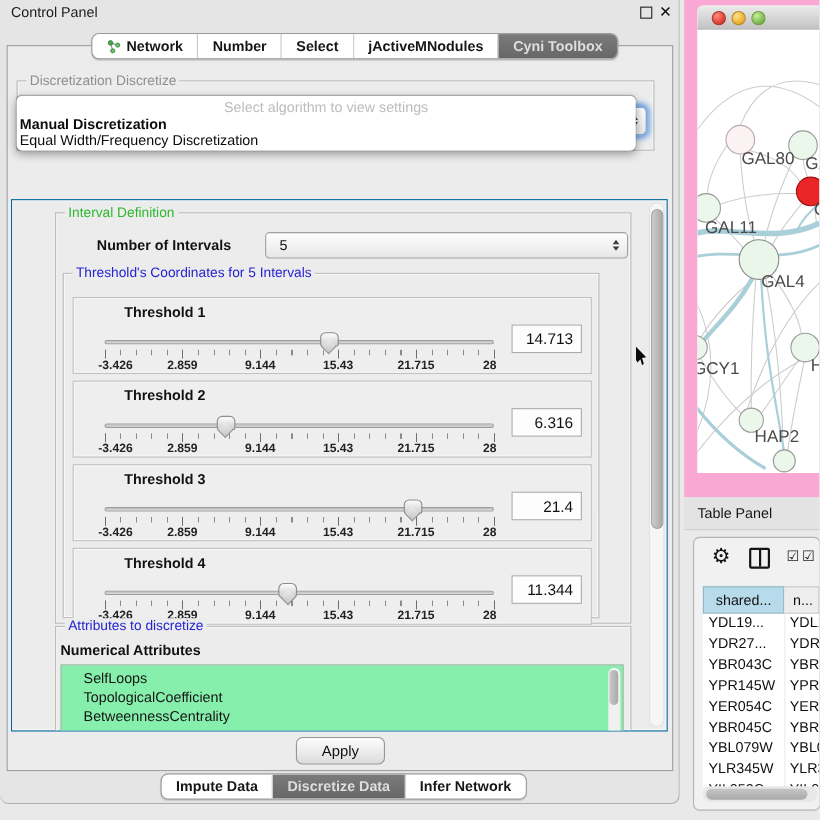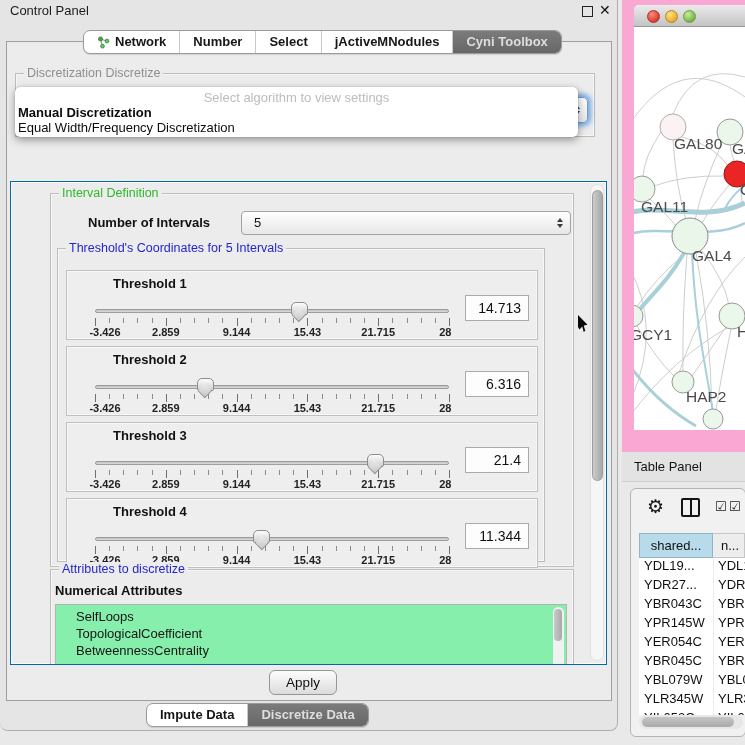--- a/index.html
+++ b/index.html
@@ -85,21 +85,21 @@
   .valbox{position:absolute;left:398px;top:24px;width:64px;height:26px;background:#fdfdfd;border:1px solid #ababab;
     box-sizing:border-box;font-size:14px;color:#111;text-align:right;line-height:24px;padding-right:7px;}
 
   
   .listbox{background:#86efac;border:1px solid #b3b3b3;box-sizing:border-box;overflow:hidden;}
   .attr-item{font-size:13px;color:#151515;line-height:17px;padding-left:20px;white-space:nowrap;}
   .list-vscroll{position:absolute;right:2px;top:2px;width:11px;bottom:2px;background:#f1f1f1;border-radius:6px;}
   .list-vscroll .thumb-v2{position:absolute;left:1px;top:2px;width:8px;height:32px;border-radius:5px;
     background:linear-gradient(90deg,#c9c9c9,#a9a9a9);}
 
-  .apply-btn{left:262px;top:628px;width:68px;height:25px;background:linear-gradient(#fdfdfd,#dcdcdc);
+  .apply-btn{left:262px;top:628px;width:81px;height:25px;background:linear-gradient(#fdfdfd,#dcdcdc);
     border:1px solid #969696;border-radius:6px;box-sizing:border-box;font-size:13.5px;color:#111;
     text-align:center;line-height:23px;}
 
   
   .net-frame{left:622px;top:0;width:123px;height:452px;background:#f9a8d4;}
   .net-window{left:12px;top:5px;width:111px;height:425px;background:#fff;border-radius:5px 0 0 0;overflow:hidden;}
   .net-titlebar{left:0;top:0;width:111px;height:22px;background:linear-gradient(#ebebeb,#c3c3c3);
     border-bottom:1px solid #979797;box-sizing:border-box;}
   .light{position:absolute;top:4.5px;width:13px;height:13px;border-radius:50%;box-sizing:border-box;}
   .light.red{left:13px;background:radial-gradient(circle at 35% 30%,#ff8a7e,#dd4236 65%,#b02a20);border:1px solid #a8332a;}
@@ -304,20 +304,23 @@
 
     <div class="abs apply-btn">Apply</div>
   </div>
 
   <div class="abs segstrip bottom-tabs">
     <div class="seg">
         <span>Impute Data</span>
       </div>
     <div class="seg selected">
         <span>Discretize Data</span>
+      </div>
+    <div class="seg">
+        <span>Infer Network</span>
       </div>
   </div>
 </div>
 
 <div class="abs cursor-arrow"></div>
 
 <div class="abs net-frame">
   <div class="abs net-window">
     <div class="abs net-titlebar">
       <span class="light red"></span>

